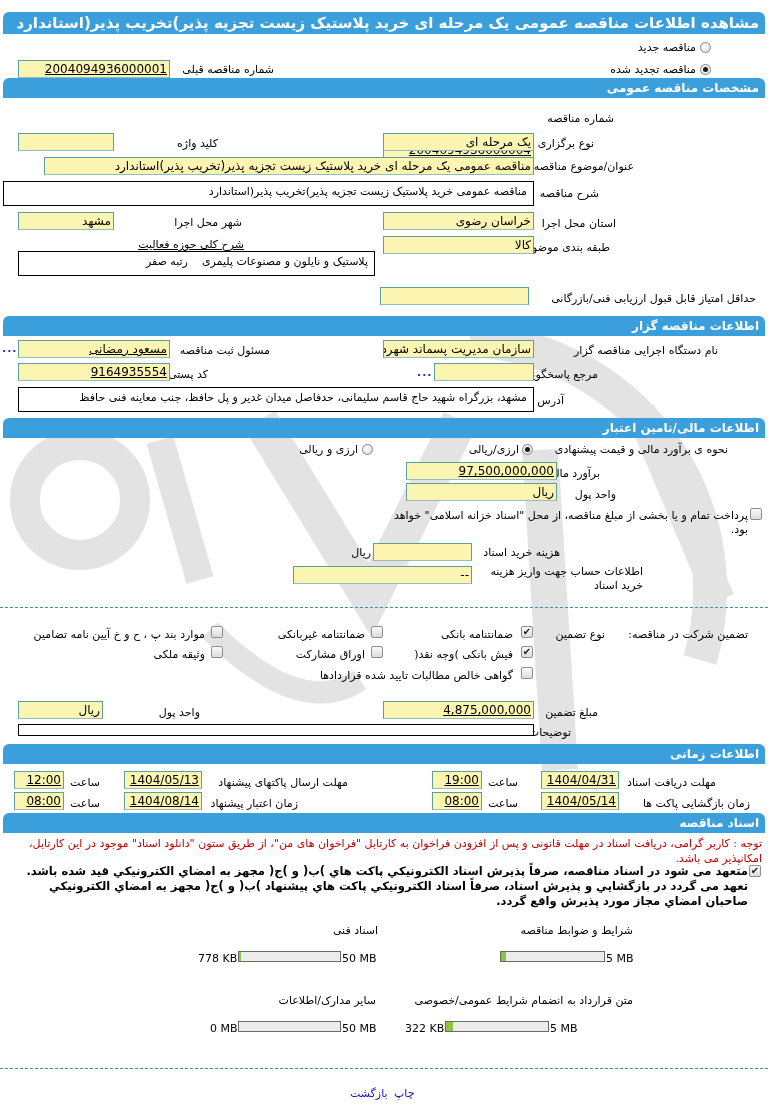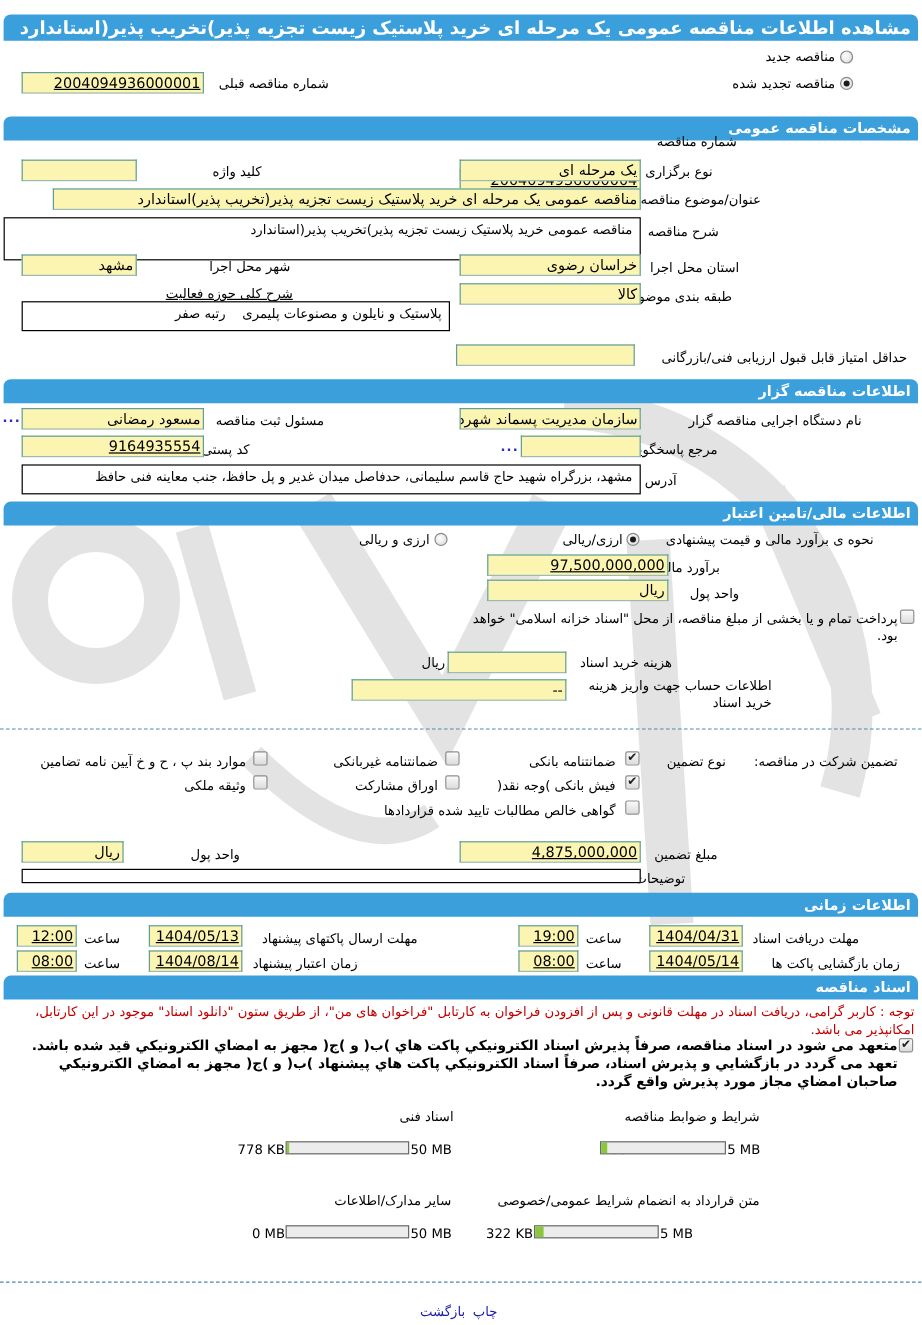--- a/index.html
+++ b/index.html
@@ -39,53 +39,53 @@
 
 <div class="hdr main">مشاهده اطلاعات مناقصه عمومی یک مرحله ای خرید پلاستیک زیست تجزیه پذیر)تخریب پذیر(استاندارد</div>
 
 <div class="radio" style="left:700px;top:42px;"></div>
 <div class="lbl" style="right:72px;top:41px;">مناقصه جدید</div>
 <div class="radio on" style="left:700px;top:64px;"></div>
 <div class="lbl" style="right:72px;top:63px;">مناقصه تجدید شده</div>
 <div class="lbl" style="right:494px;top:63px;">شماره مناقصه قبلی</div>
 <div class="inp ltr" style="left:18px;top:60px;width:152px;">2004094936000001</div>
 
-<div class="hdr" style="top:97px;">مشخصات مناقصه عمومی</div>
+<div class="hdr" style="top:78px;">مشخصات مناقصه عمومی</div>
 <div class="lbl" style="right:154px;top:112px;">شماره مناقصه</div>
 <div class="inp ltr" style="left:383px;top:109px;width:151px;margin-top:32px;">2004094936000004</div>
 
 <div class="lbl" style="right:174px;top:137px;">نوع برگزاری</div>
 <div class="inp" style="left:383px;top:133px;width:151px;">یک مرحله ای</div>
 <div class="lbl" style="right:550px;top:137px;">کلید واژه</div>
 <div class="inp" style="left:18px;top:133px;width:96px;"></div>
 
 <div class="lbl" style="right:134px;top:160px;">عنوان/موضوع مناقصه</div>
 <div class="inp" style="left:44px;top:157px;width:490px;">مناقصه عمومی یک مرحله ای خرید پلاستیک زیست تجزیه پذیر(تخریب پذیر)استاندارد</div>
 
 <div class="lbl" style="right:169px;top:187px;">شرح مناقصه</div>
-<div class="box" style="left:3px;top:181px;width:531px;height:36px;">مناقصه عمومی خرید پلاستیک زیست تجزیه پذیر)تخریب پذیر(استاندارد</div>
+<div class="box" style="left:3px;top:181px;width:531px;height:25px;">مناقصه عمومی خرید پلاستیک زیست تجزیه پذیر)تخریب پذیر(استاندارد</div>
 
 <div class="lbl" style="right:152px;top:217px;">استان محل اجرا</div>
 <div class="inp" style="left:383px;top:212px;width:151px;">خراسان رضوی</div>
 <div class="lbl" style="right:526px;top:216px;">شهر محل اجرا</div>
 <div class="inp" style="left:18px;top:212px;width:96px;">مشهد</div>
 
 <div class="lbl" style="right:158px;top:241px;">طبقه بندی موضوعی</div>
 <div class="inp" style="left:383px;top:236px;width:151px;">کالا</div>
 <div class="lbl" style="right:524px;top:238px;text-decoration:underline;">شرح کلی حوزه فعالیت</div>
 <div class="box" style="left:18px;top:251px;width:357px;height:25px;white-space:pre;">پلاستیک و نایلون و مصنوعات پلیمری    رتبه صفر</div>
 
 <div class="lbl" style="right:12px;top:292px;">حداقل امتیاز قابل قبول ارزیابی فنی/بازرگانی</div>
 <div class="inp" style="left:380px;top:287px;width:149px;"></div>
 
 <div class="hdr" style="top:316px;">اطلاعات مناقصه گزار</div>
 <div class="lbl" style="right:50px;top:344px;">نام دستگاه اجرایی مناقصه گزار</div>
 <div class="inp" style="left:383px;top:340px;width:151px;">سازمان مدیریت پسماند شهرداری مشهد</div>
 <div class="lbl" style="right:498px;top:344px;">مسئول ثبت مناقصه</div>
-<div class="inp" style="left:18px;top:340px;width:152px;">مسعود رمضانی</div>
+<div class="inp" style="left:18px;top:340px;width:152px;text-decoration:underline;">مسعود رمضانی</div>
 <div class="dots" style="left:2px;top:342px;">...</div>
 
 <div class="lbl" style="right:170px;top:368px;">مرجع پاسخگویی</div>
 <div class="inp" style="left:434px;top:363px;width:100px;"></div>
 <div class="dots" style="left:417px;top:366px;">...</div>
 <div class="lbl" style="right:560px;top:368px;">کد پستی</div>
 <div class="inp ltr" style="left:18px;top:363px;width:152px;">9164935554</div>
 
 <div class="lbl" style="right:204px;top:394px;">آدرس</div>
 <div class="box" style="left:18px;top:387px;width:516px;height:25px;">مشهد، بزرگراه شهید حاج قاسم سلیمانی، حدفاصل میدان غدیر و پل حافظ، جنب معاینه فنی حافظ</div>

